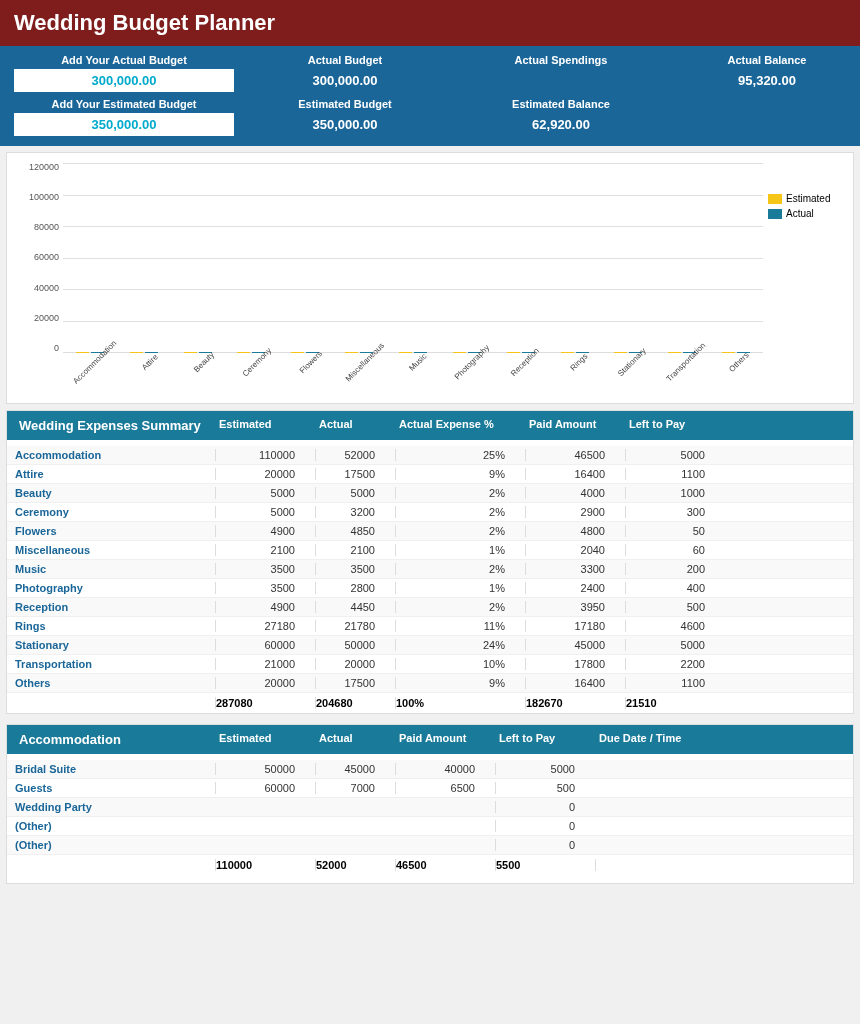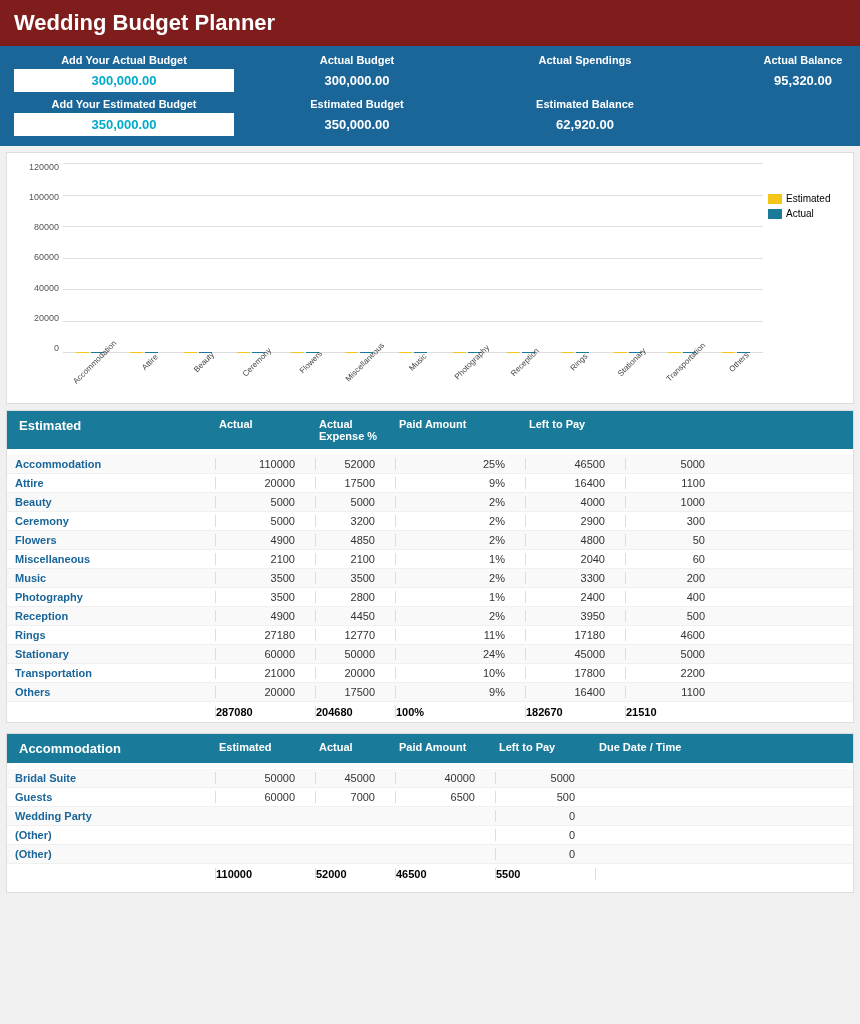--- a/index.html
+++ b/index.html
@@ -26,21 +26,21 @@
       padding: 6px 14px;
       letter-spacing: 1px;
     }
 
     
     .budget-area {
       background: #1a6699;
       padding: 8px 14px 10px 14px;
       display: grid;
       grid-template-columns: 220px 210px 210px 190px;
-      gap: 6px 18px;
+      gap: 6px 6px;
     }
     .budget-cell { }
     .budget-label {
       color: white;
       font-size: 11px;
       font-weight: bold;
       margin-bottom: 3px;
       text-align: center;
     }
     .budget-input {
@@ -330,20 +330,21 @@
       <div class="legend-item" style="margin-top:4px;">
         <div class="legend-color bar-actual"></div>
         <span>Actual</span>
       </div>
     </div>
   </div>
 </div>
 
 <div class="section">
   <div class="section-header summary-header">
+    <div class="section-header-cell">Wedding Expenses Summary</div>
     <div class="section-header-cell">Estimated</div>
     <div class="section-header-cell">Actual</div>
     <div class="section-header-cell">Actual Expense %</div>
     <div class="section-header-cell">Paid Amount</div>
     <div class="section-header-cell">Left to Pay</div>
   </div>
   <div class="spacer-row"></div>
   <div id="summary-rows">
       <div class="table-row summary-row">
     <div class="row-label">Accommodation</div>
@@ -413,21 +414,21 @@
     <div class="row-label">Reception</div>
     <div class="row-value">4900</div>
     <div class="row-value">4450</div>
     <div class="row-value">2%</div>
     <div class="row-value">3950</div>
     <div class="row-value">500</div>
   </div>
       <div class="table-row summary-row">
     <div class="row-label">Rings</div>
     <div class="row-value">27180</div>
-    <div class="row-value">12770</div>
+    <div class="row-value">21780</div>
     <div class="row-value">11%</div>
     <div class="row-value">17180</div>
     <div class="row-value">4600</div>
   </div>
       <div class="table-row summary-row">
     <div class="row-label">Stationary</div>
     <div class="row-value">60000</div>
     <div class="row-value">50000</div>
     <div class="row-value">24%</div>
     <div class="row-value">45000</div>

